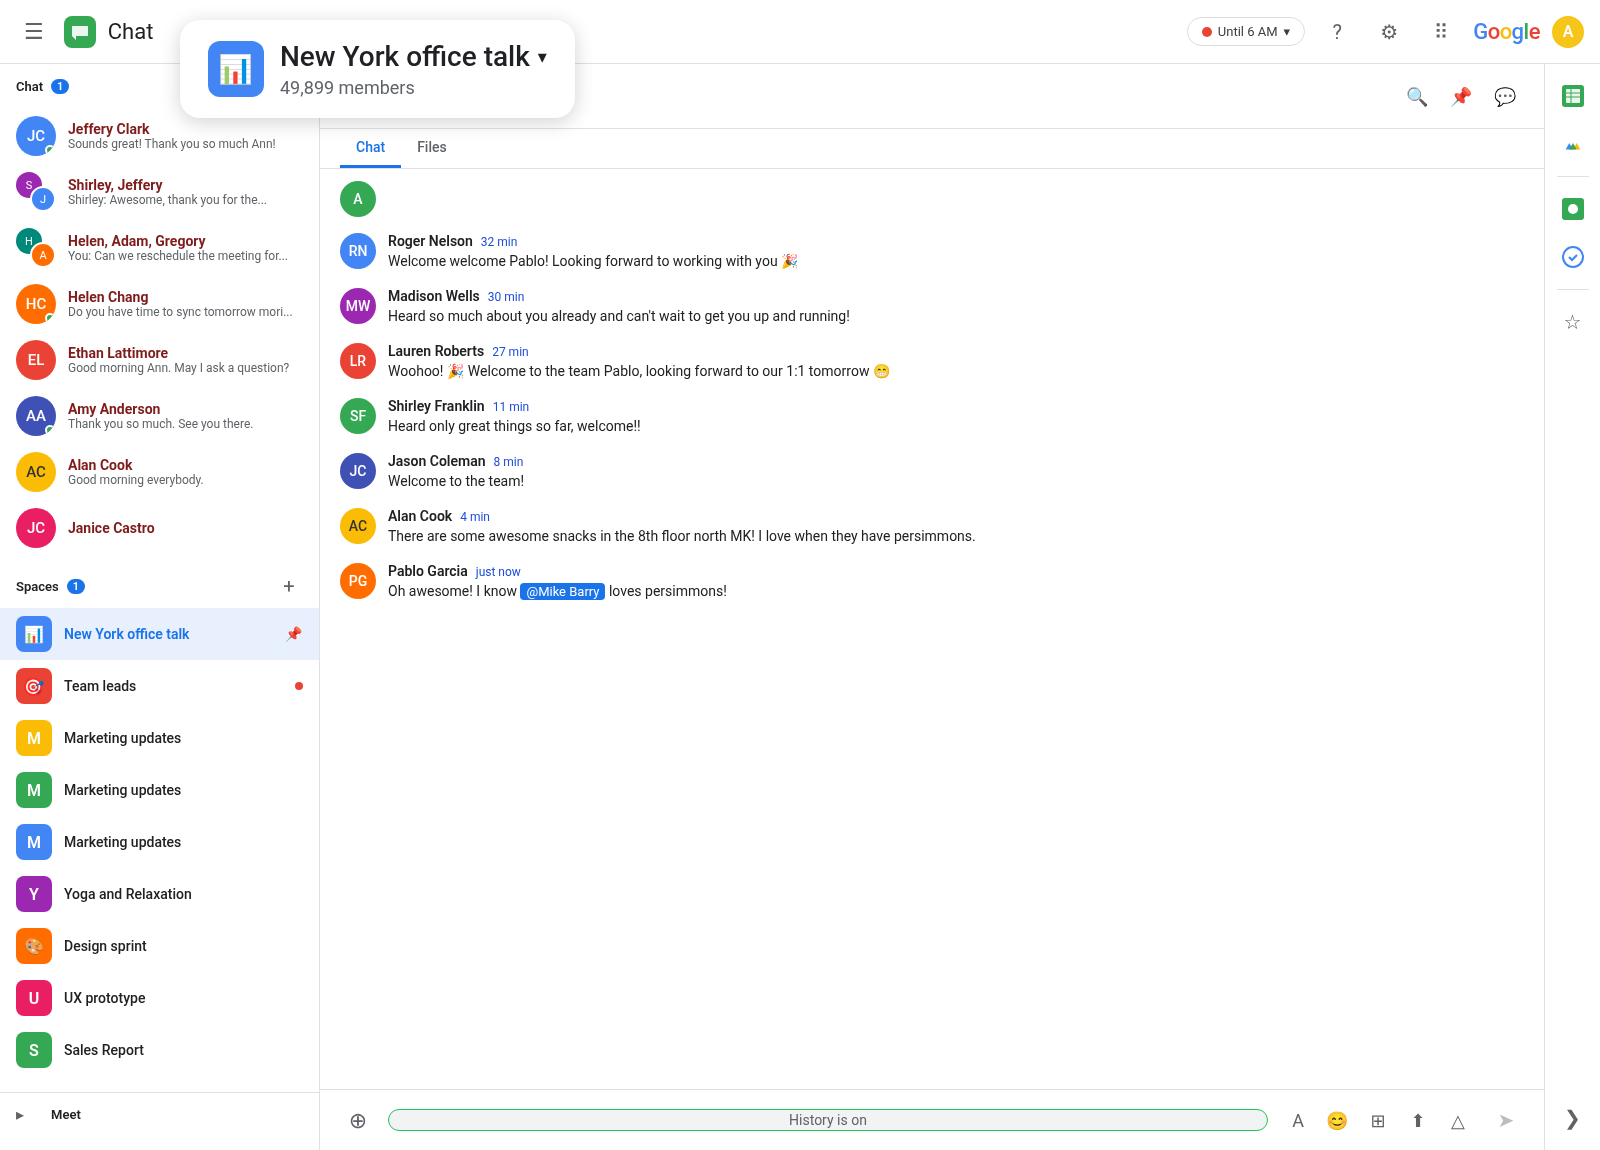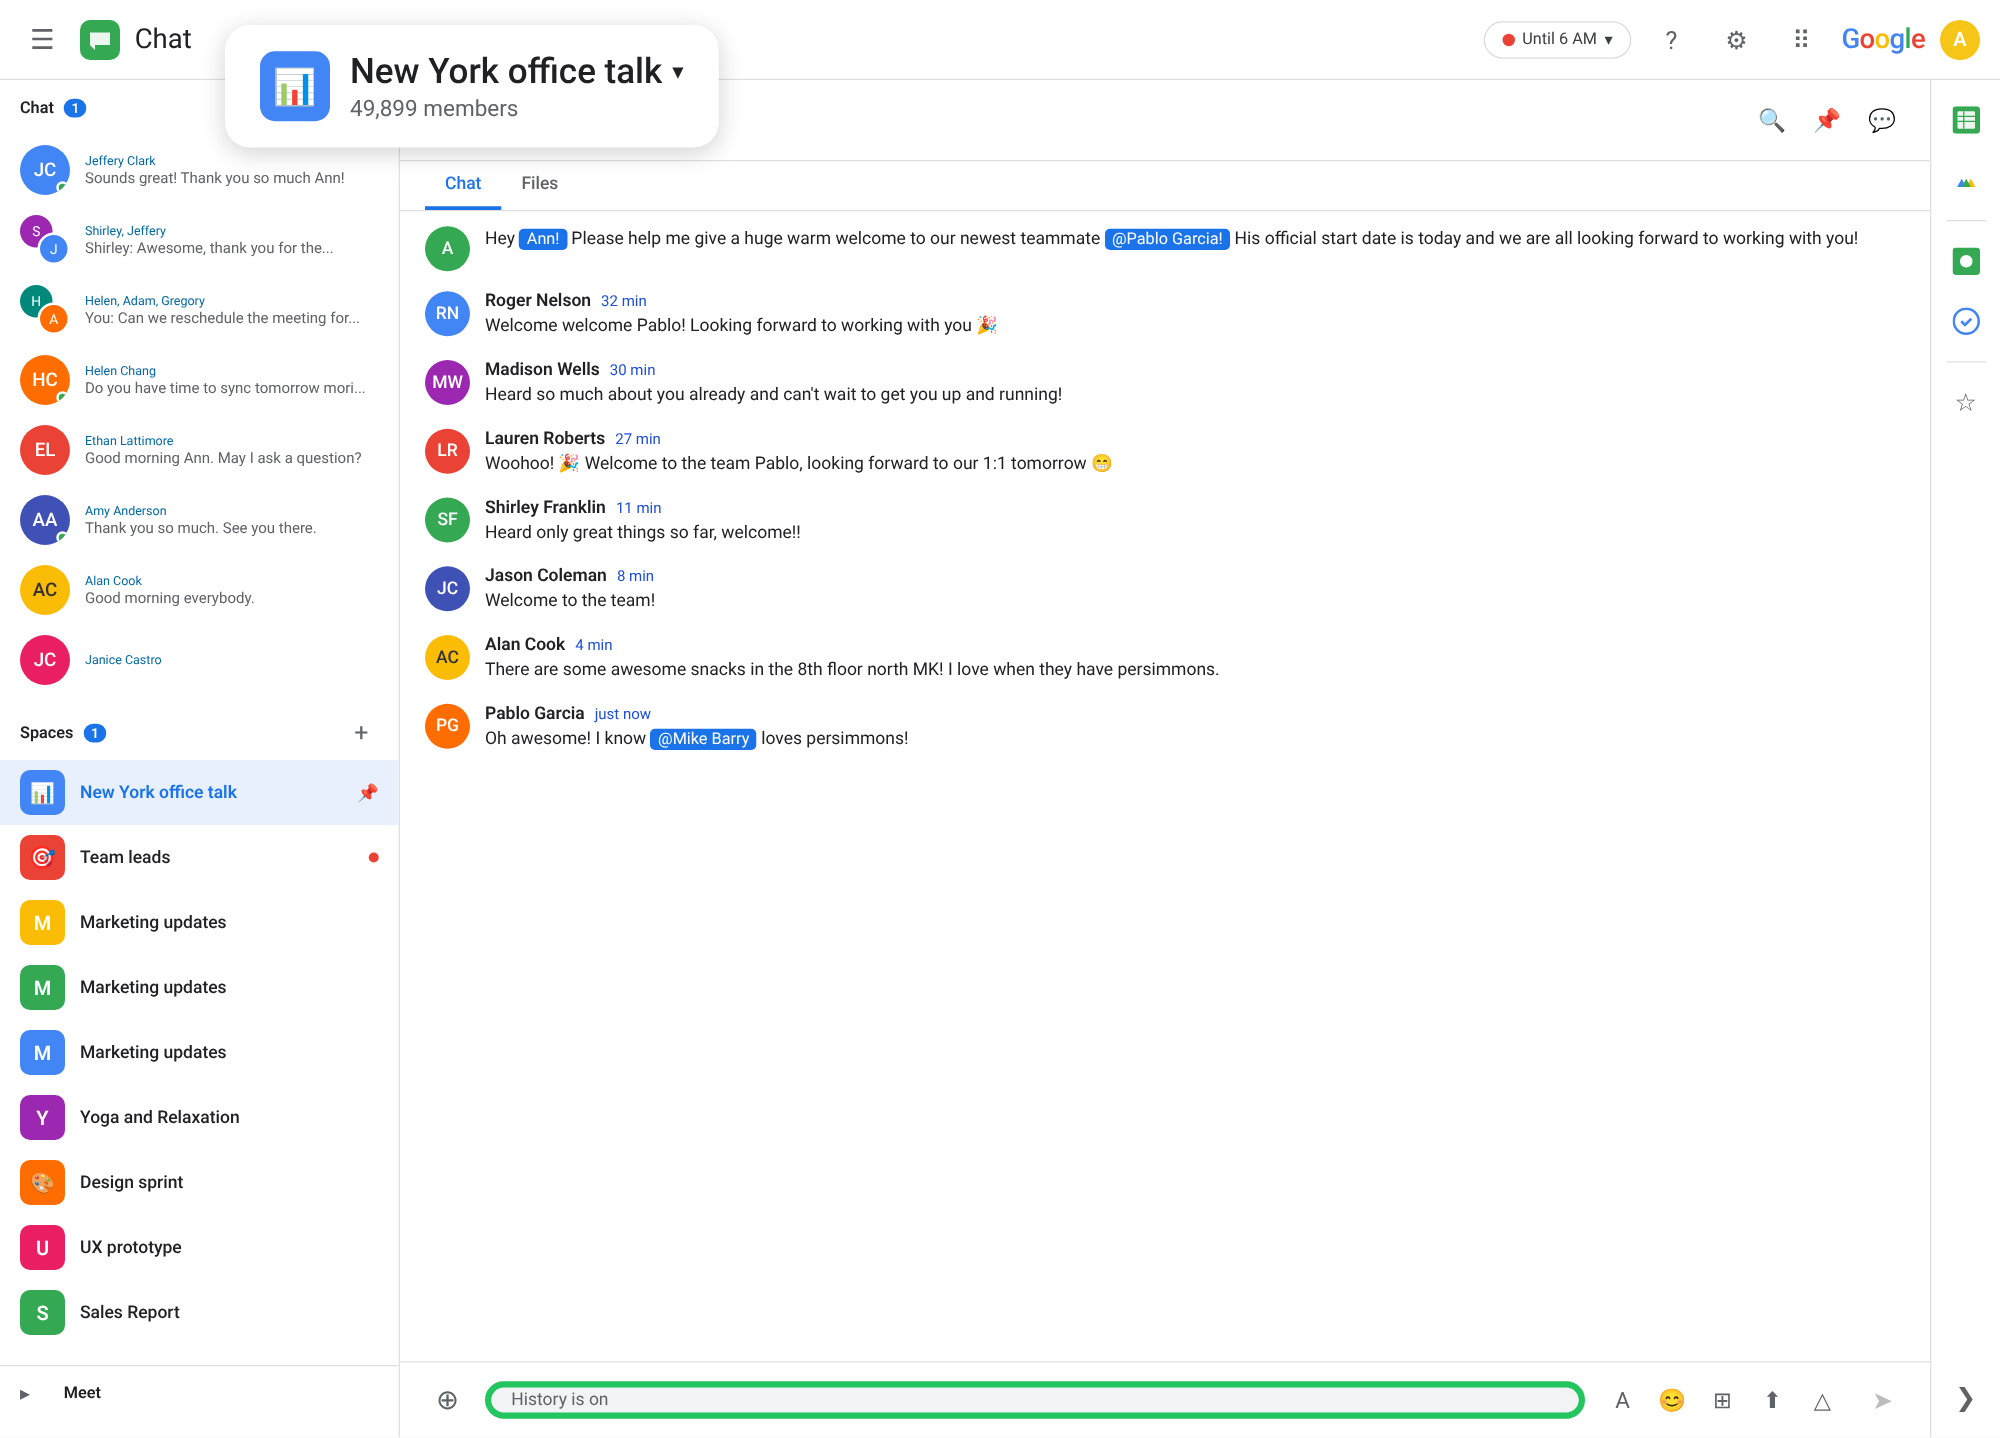--- a/index.html
+++ b/index.html
@@ -31,21 +31,21 @@
     
     .sidebar { width: 320px; background: #fff; border-right: 1px solid #e0e0e0; display: flex; flex-direction: column; overflow-y: auto; padding-bottom: 16px; }
     .sidebar-section-header { display: flex; align-items: center; padding: 8px 16px; cursor: pointer; user-select: none; }
     .sidebar-section-header .section-label { font-size: 13px; font-weight: 600; color: #202124; flex: 1; display: flex; align-items: center; gap: 8px; }
     .badge { background: #1a73e8; color: #fff; font-size: 11px; border-radius: 10px; padding: 1px 6px; min-width: 18px; text-align: center; }
     .sidebar-add-btn { width: 28px; height: 28px; display: flex; align-items: center; justify-content: center; border-radius: 50%; color: #5f6368; font-size: 20px; cursor: pointer; }
     .chat-list-item { display: flex; align-items: center; padding: 8px 16px; cursor: pointer; gap: 12px; border-radius: 0; }
     .chat-avatar { width: 40px; height: 40px; border-radius: 50%; flex-shrink: 0; display: flex; align-items: center; justify-content: center; font-size: 15px; font-weight: 500; color: #fff; position: relative; overflow: hidden; }
     .online-dot { position: absolute; bottom: 1px; right: 1px; width: 10px; height: 10px; border-radius: 50%; background: #34a853; border: 2px solid #fff; }
     .chat-info { flex: 1; min-width: 0; }
-    .chat-name { font-size: 10px; font-weight: 400; color: #0369a1; white-space: nowrap; overflow: hidden; text-overflow: ellipsis; }
+    .chat-name { font-size: 14px; font-weight: 700; color: #7f1d1d; white-space: nowrap; overflow: hidden; text-overflow: ellipsis; }
     .chat-preview { font-size: 12px; color: #5f6368; white-space: nowrap; overflow: hidden; text-overflow: ellipsis; }
     .space-item { display: flex; align-items: center; padding: 8px 16px; cursor: pointer; gap: 12px; border-radius: 0; }
     .space-item.active { background: #e8f0fe; }
     .space-icon { width: 36px; height: 36px; border-radius: 8px; flex-shrink: 0; display: flex; align-items: center; justify-content: center; font-size: 16px; font-weight: 600; }
     .space-name { font-size: 14px; font-weight: 500; color: #202124; flex: 1; }
     .space-item.active .space-name { font-weight: 600; color: #1a73e8; }
     .space-unread { width: 8px; height: 8px; border-radius: 50%; background: #ea4335; }
     .pin-icon { font-size: 14px; color: #5f6368; }
     .meet-section { display: flex; align-items: center; padding: 8px 16px; cursor: pointer; gap: 12px; }
     .meet-section .section-label { font-size: 13px; font-weight: 600; color: #202124; margin-left: 15px; }
@@ -76,21 +76,21 @@
     .msg-content { flex: 1; }
     .msg-header { display: flex; align-items: baseline; gap: 8px; margin-bottom: 2px; }
     .msg-name { font-size: 14px; font-weight: 600; color: #202124; }
     .msg-time { font-size: 12px; color: #1d4ed8; }
     .msg-text { font-size: 14px; color: #202124; line-height: 1.5; }
     .mention { background: #1a73e8; color: #fff; border-radius: 4px; padding: 1px 6px; font-size: 13px; }
 
     
     .input-area { padding: 12px 20px; border-top: 1px solid #e0e0e0; display: flex; align-items: center; gap: 12px; }
     .input-add-btn { width: 36px; height: 36px; border-radius: 50%; display: flex; align-items: center; justify-content: center; color: #5f6368; font-size: 22px; cursor: pointer; }
-    .input-box { flex: 1; border: 5px solid #22c55e; border-radius: 24px; padding: 2px 16px; font-size: 14px; color: #5f6368; background: #f1f3f4; outline: none; cursor: text; }
+    .input-box { flex: 1; border: 1px solid #22c55e; border-radius: 24px; padding: 2px 16px; font-size: 14px; color: #5f6368; background: #f1f3f4; outline: none; cursor: text; text-align: center; }
     .input-icons { display: flex; gap: 4px; align-items: center; }
     .input-icon-btn { width: 36px; height: 36px; border-radius: 50%; display: flex; align-items: center; justify-content: center; color: #5f6368; font-size: 18px; cursor: pointer; }
     .send-btn { width: 36px; height: 36px; border-radius: 50%; display: flex; align-items: center; justify-content: center; color: #bdbdbd; font-size: 20px; cursor: pointer; }
 
     
     .tooltip-popup {
       position: absolute; top: 20px; left: 180px;
       background: #fff; border-radius: 20px; padding: 20px 28px;
       box-shadow: 0 4px 20px rgba(0,0,0,0.18); z-index: 100;
       display: flex; align-items: center; gap: 16px;
@@ -327,25 +327,20 @@
 
     <div class="chat-tabs">
       <div class="chat-tab active">Chat</div>
       <div class="chat-tab">Files</div>
     </div>
 
     <div class="messages-area">
 
       <div class="message-row">
         <div class="msg-avatar av-green">A</div>
-        <div class="msg-content">
-          <div class="msg-text">
-            Hey <span class="mention">Ann!</span> Please help me give a huge warm welcome to our newest teammate <span class="mention">@Pablo Garcia!</span> His official start date is today and we are all looking forward to working with you!
-          </div>
-        </div>
       </div>
 
       <div class="message-row">
         <div class="msg-avatar av-blue">RN</div>
         <div class="msg-content">
           <div class="msg-header">
             <span class="msg-name">Roger Nelson</span>
             <span class="msg-time">32 min</span>
           </div>
           <div class="msg-text">Welcome welcome Pablo! Looking forward to working with you 🎉</div>

